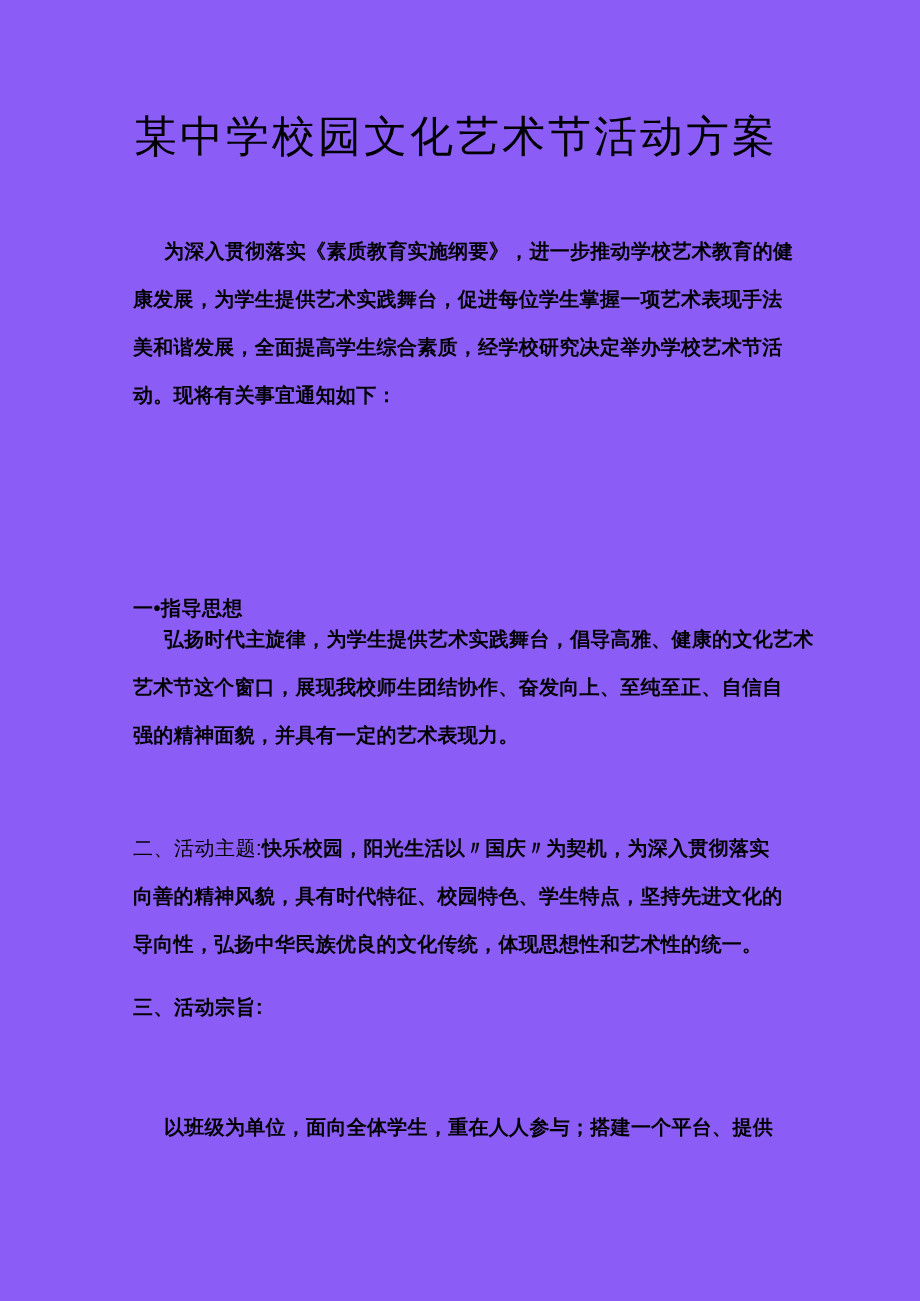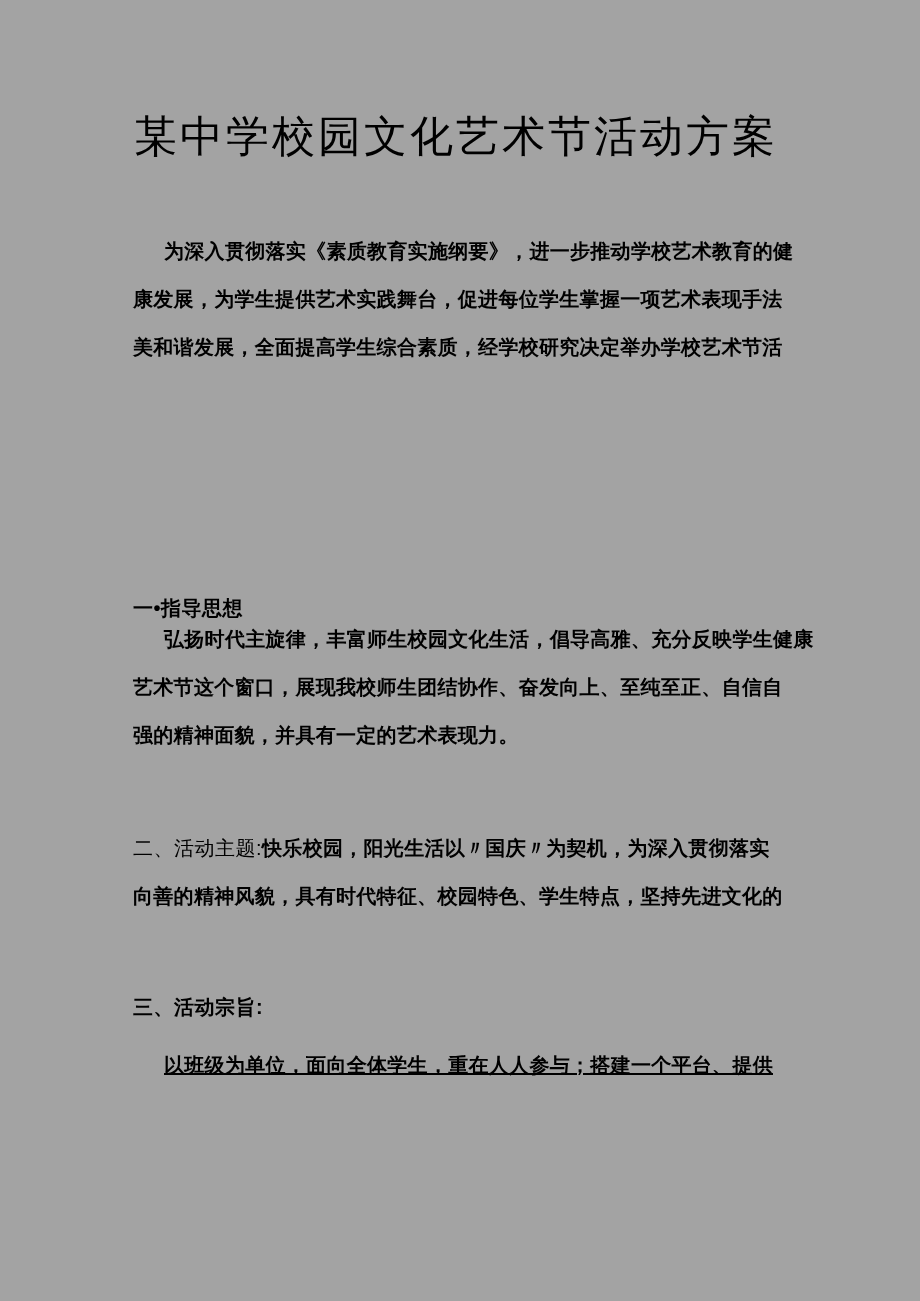--- a/index.html
+++ b/index.html
@@ -4,21 +4,21 @@
 <style>
   html, body {
     margin: 0;
     padding: 0;
     background: #ffffff;
   }
   .page {
     position: relative;
     width: 920px;
     height: 1301px;
-    background: #a3a3a3;
+    background: #8b5cf6;
     overflow: hidden;
     font-family: "Liberation Sans", sans-serif;
     color: #000000;
   }
   .doc-title {
     position: absolute;
     left: 134px;
     top: 110px;
     width: 660px;
     font-family: "Liberation Serif", serif;
@@ -52,46 +52,48 @@
   }
   .heading-inline {
     font-weight: 400;
     letter-spacing: 0.5px;
   }
   .p1 { top: 227px; }
   .h1 { top: 584px; }
   .p2 { top: 615px; }
   .p3 { top: 824px; }
   .h3 { top: 983px; }
-  .p4 { top: 1041px; text-decoration: underline; }
+  .p4 { top: 1103px; }
 </style>
 </head>
 <body>
 
 <div class="page">
 
   <div class="doc-title">某中学校园文化艺术节活动方案</div>
 
   <div class="block p1">
     <div class="line indent">为深入贯彻落实《素质教育实施纲要》，进一步推动学校艺术教育的健</div>
     <div class="line">康发展，为学生提供艺术实践舞台，促进每位学生掌握一项艺术表现手法</div>
     <div class="line">美和谐发展，全面提高学生综合素质，经学校研究决定举办学校艺术节活</div>
+    <div class="line">动。现将有关事宜通知如下：</div>
   </div>
 
   <div class="block h1 heading">一•指导思想</div>
 
   <div class="block p2">
-    <div class="line indent">弘扬时代主旋律，丰富师生校园文化生活，倡导高雅、充分反映学生健康</div>
+    <div class="line indent">弘扬时代主旋律，为学生提供艺术实践舞台，倡导高雅、健康的文化艺术</div>
     <div class="line">艺术节这个窗口，展现我校师生团结协作、奋发向上、至纯至正、自信自</div>
     <div class="line">强的精神面貌，并具有一定的艺术表现力。</div>
   </div>
 
   <div class="block p3">
     <div class="line"><span class="heading-inline">二、活动主题:</span><span>快乐校园，阳光生活以〃国庆〃为契机，为深入贯彻落实</span></div>
     <div class="line">向善的精神风貌，具有时代特征、校园特色、学生特点，坚持先进文化的</div>
+    <div class="line">导向性，弘扬中华民族优良的文化传统，体现思想性和艺术性的统一。</div>
   </div>
 
   <div class="block h3 heading">三、活动宗旨:</div>
 
   <div class="block p4">
     <div class="line indent">以班级为单位，面向全体学生，重在人人参与；搭建一个平台、提供</div>
   </div>
 
 </div>
 

